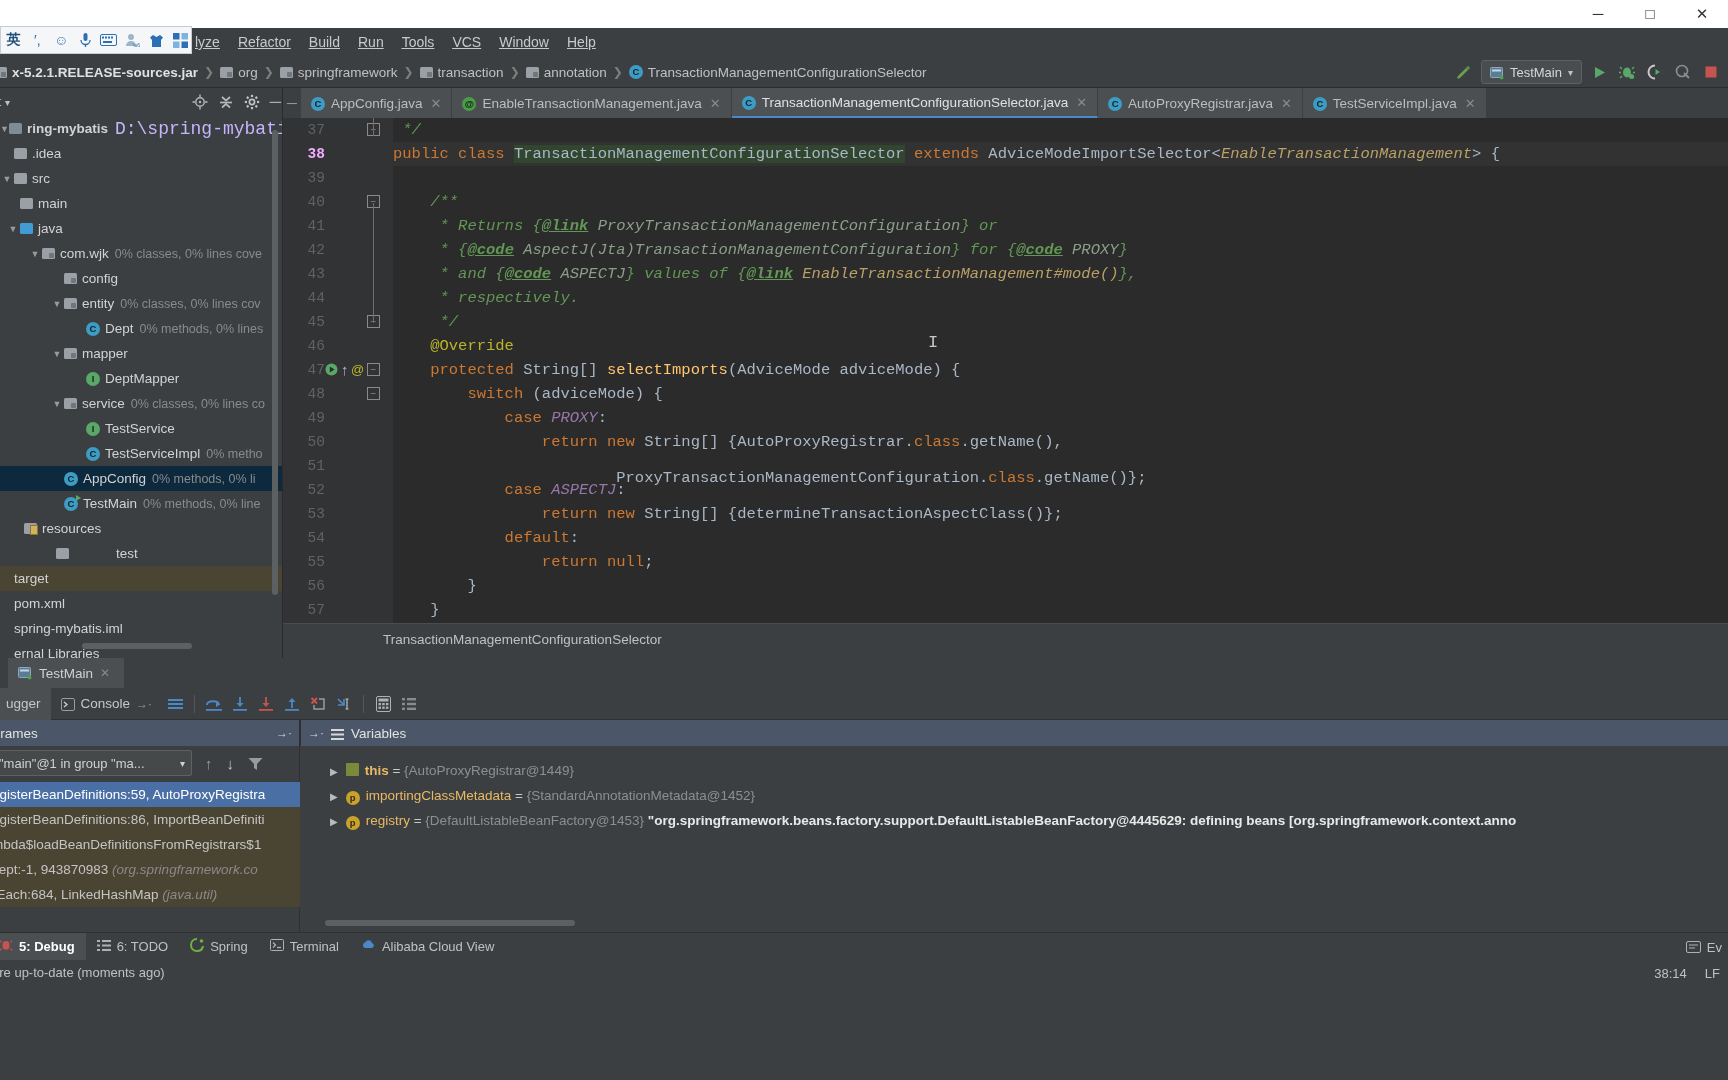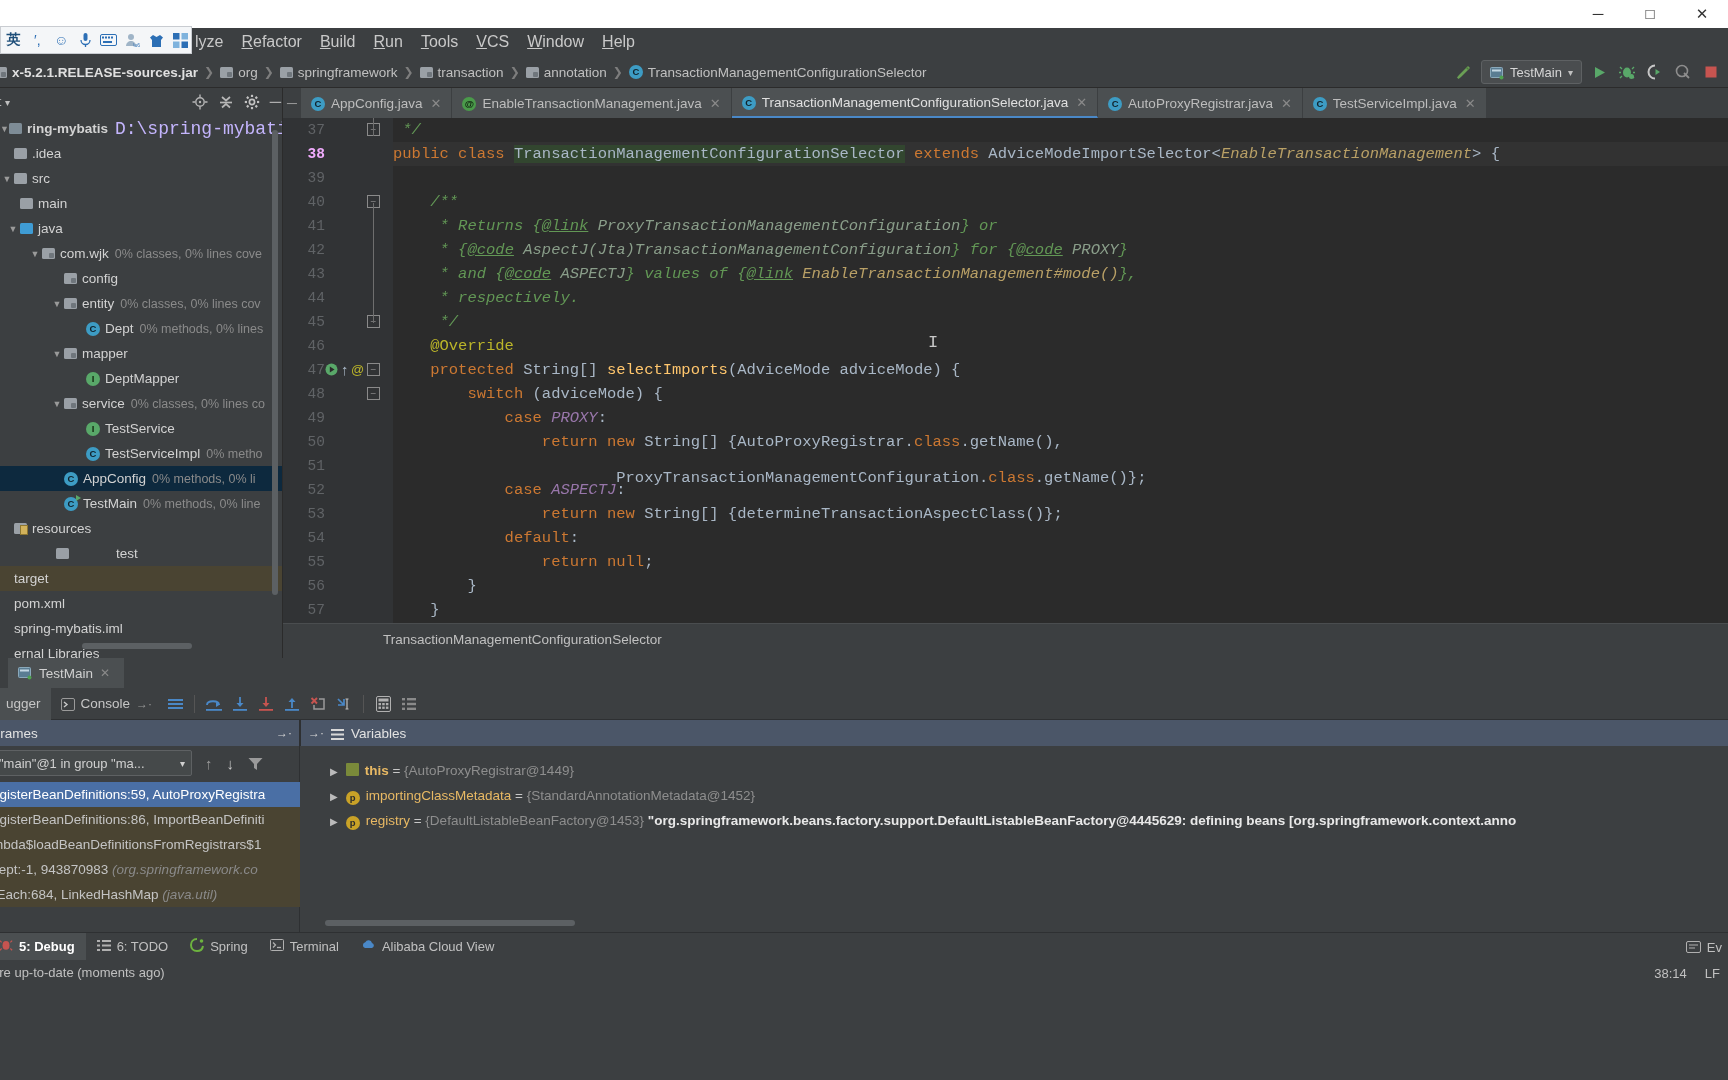--- a/index.html
+++ b/index.html
@@ -13,21 +13,21 @@
   #title-text { position:absolute; left:2px; top:4px; width:1470px; height:20px;
     font-size:13.5px; color:#111; white-space:nowrap; overflow:hidden; line-height:20px; }
   .wbtn { position:absolute; top:0; width:52px; height:28px; color:#333;
     font-size:15px; text-align:center; line-height:28px; }
   #wb-min { right:104px; } #wb-max { right:52px; } #wb-close { right:0px; }
 
   
   #menubar { position:absolute; left:0; top:28px; width:1728px; height:28px;
     background:#3c3f41; }
   #menu-items { position:absolute; left:186px; top:0; height:28px; display:flex; align-items:center; }
-  .menu-item { padding:0 9px; height:28px; line-height:28px; font-size:16px; color:#c9c9c9; white-space:nowrap; }
+  .menu-item { padding:0 9px; height:28px; line-height:28px; font-size:14px; color:#c9c9c9; white-space:nowrap;text-decoration:underline; }
   .menu-item u { text-decoration:underline; }
 
   
   #ime-bar { position:absolute; left:0; top:26px; width:192px; height:28px;
     background:#f4f6f8; border:1px solid #c9ccd1; display:flex; align-items:center; gap:3px;
     padding-left:2px; }
   .ime-ico { width:21px; height:21px; display:flex; align-items:center; justify-content:center;
     font-size:14px; color:#2c6fb5; }
 
   
@@ -97,21 +97,21 @@
   .fold-line { position:absolute; left:10px; width:1px; background:#6e6e6e; }
   #code-lines { position:absolute; left:110px; top:0; width:1335px; height:505px;
     font-family:"Liberation Mono", monospace; font-size:15.5px; white-space:pre; }
   .cline { position:absolute; left:0; height:24px; line-height:24px; }
   #cur-line-hl { position:absolute; left:110px; width:1335px; height:24px; background:#323232; }
   .k { color:#cc7832; }          
   .t { color:#a9b7c6; }          
   .cname { color:#a9b7c6; }      
   .m { color:#ffc66d; }          
   .cm { color:#629755; font-style:italic; }  
-  .cmtag { color:#629755; font-style:italic; font-weight:normal; text-decoration:underline; }
+  .cmtag { color:#629755; font-style:italic; font-weight:bold; text-decoration:underline; }
   .cmcls { color:#a9b7c6; font-style:italic; }
   .cmlink { color:#b9a066; font-style:italic; }
   .en { color:#9876aa; font-style:italic; }  
   .anno { color:#bbb529; }
   .declbg { background:#32462f; }
   #ibeam { position:absolute; left:931px; top:313px; color:#c8c8c8; font-size:17px; font-family:"Liberation Mono", monospace; }
   .gutmark { position:absolute; font-size:11px; }
 
   #breadcrumb-bottom { position:absolute; left:0; top:535px; width:1445px; height:35px;
     background:#3c3f41; border-top:1px solid #4a4d4f; }
@@ -489,21 +489,21 @@
         <span class="tcov">0% methods, 0% li</span>
       </div>
       <div class="trow" style="padding-left: 50px; position: absolute; top: 375px; left: 0px; width: 283px;">
         <span class="tri"></span>
         <span class="tico">
           <span class="cls-ico" style="position:relative;">C<span style="position:absolute;right:-3px;top:-2px;width:0;height:0;border-left:5px solid #59a869;border-top:3px solid transparent;border-bottom:3px solid transparent;"></span></span>
         </span>
         <span class="tlabel">TestMain</span>
         <span class="tcov">0% methods, 0% line</span>
       </div>
-      <div class="trow" style="padding-left: 0; position: absolute; top: 400px; left: 0px; width: 283px;">
+      <div class="trow" style="padding-left: 10px; position: absolute; top: 400px; left: 0px; width: 283px;">
         <span class="tri"></span>
         <span class="tico">
           <span class="fold-res"></span>
         </span>
         <span class="tlabel">resources</span>
       </div>
       <div class="trow" style="position: absolute; top: 425px; left: 0px; width: 283px; gap: 42px;">
         <span class="tri"></span>
         <span class="tico">
           <span class="fold-grey"></span>

